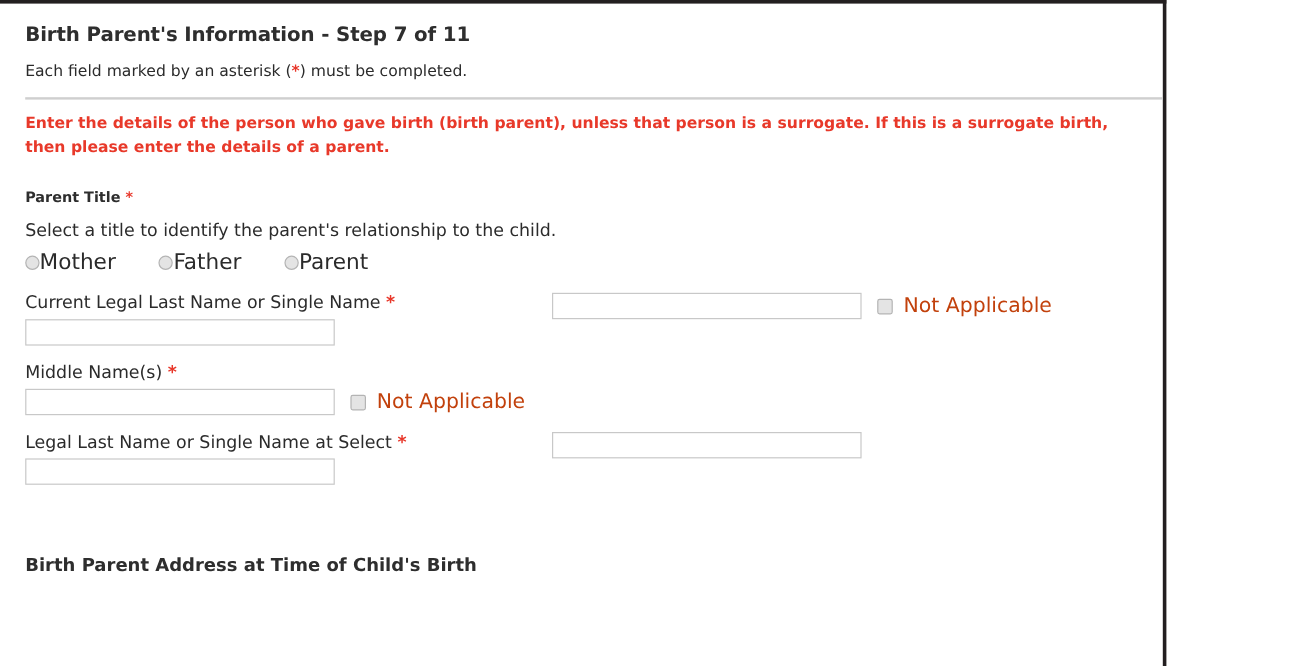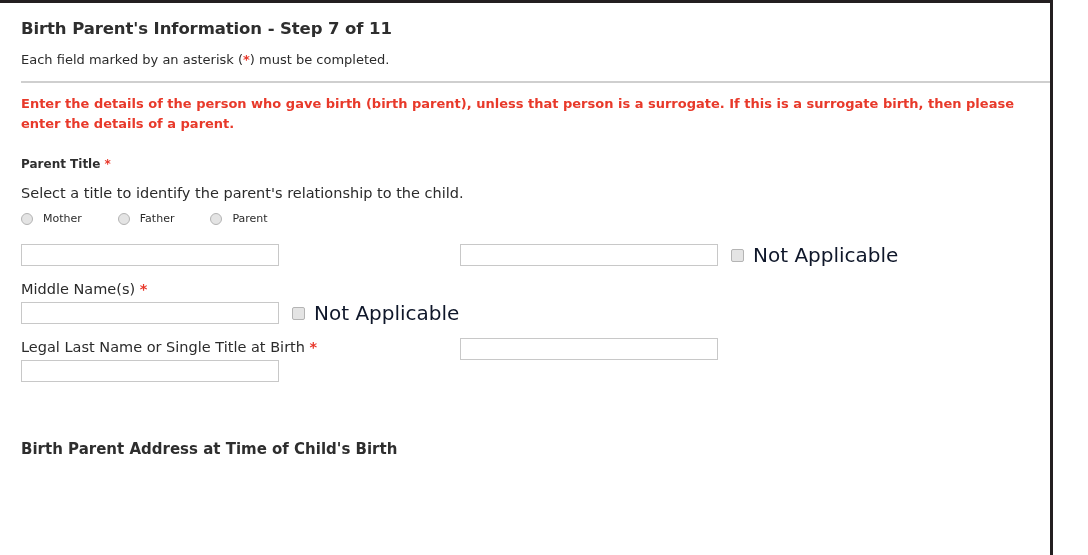--- a/index.html
+++ b/index.html
@@ -9,21 +9,21 @@
     background: #ffffff;
   }
   body {
     font-family: "DejaVu Sans", "Liberation Sans", sans-serif;
     color: #2b2b2b;
     -webkit-font-smoothing: antialiased;
   }
 
   .page {
     position: relative;
-    width: 1053px;
+    width: 972px;
     height: 555px;
     background: #ffffff;
     box-sizing: border-box;
     border-top: 3px solid #231f20;
     border-right: 3px solid #231f20;
     overflow: hidden;
   }
 
   .content {
     padding: 0 20px 0 21px;
@@ -113,23 +113,22 @@
     width: 12px;
     height: 12px;
     border-radius: 50%;
     background: #e4e4e4;
     border: 1px solid #b4b4b4;
     box-sizing: border-box;
     display: inline-block;
     flex: 0 0 auto;
   }
   .radio-label {
-    font-size: 11px;
-    color: #2b2b2b;
-    margin-left: 10px;
+    font-size: 18px;
+    color: #2b2b2b;
     line-height: 16px;
   }
 
   
   .form-area { padding-top: 17px; }
 
   .field-row {
     display: flex;
     align-items: flex-start;
     margin-bottom: 14px;
@@ -174,22 +173,22 @@
     width: 13px;
     height: 13px;
     box-sizing: border-box;
     background: #e4e4e4;
     border: 1px solid #b4b4b4;
     border-radius: 2px;
     display: inline-block;
     flex: 0 0 auto;
   }
   .checkbox-label {
-    font-size: 20px;
-    color: #0f172a;
+    font-size: 17px;
+    color: #c2410c;
     margin-left: 9px;
     line-height: 16px;
     white-space: nowrap;
   }
 
   .address-heading-wrap { padding-top: 44px; }
 </style>
 </head>
 <body>
 
@@ -226,20 +225,24 @@
         <span class="radio-dot"></span>
         <span class="radio-label">Parent</span>
       </label>
     </div>
 
 
     <div class="form-area">
 
       <div class="field-row">
         <div class="col-left">
+          <label class="field-label">
+            <span>Current Legal Last Name or Single Name</span>
+            <span class="req">*</span>
+          </label>
           <div class="input-line">
             <input type="text" class="text-input input-w-258" value="" style="">
           </div>
         </div>
 
         <div class="col-right">
           <div class="input-line">
             <input type="text" class="text-input input-w-258" value="" style="">
             <label class="checkbox-wrap">
               <span class="checkbox-box"></span>
@@ -262,21 +265,21 @@
               <span class="checkbox-label">Not Applicable</span>
             </label>
           </div>
         </div>
         <div class="col-right"></div>
       </div>
 
       <div class="field-row">
         <div class="col-left">
           <label class="field-label">
-            <span>Legal Last Name or Single Title at Birth</span>
+            <span>Legal Last Name or Single Name at Select</span>
             <span class="req">*</span>
           </label>
           <div class="input-line">
             <input type="text" class="text-input input-w-258" value="" style="">
           </div>
         </div>
 
         <div class="col-right">
           <div class="input-line">
             <input type="text" class="text-input input-w-258" value="" style="">

